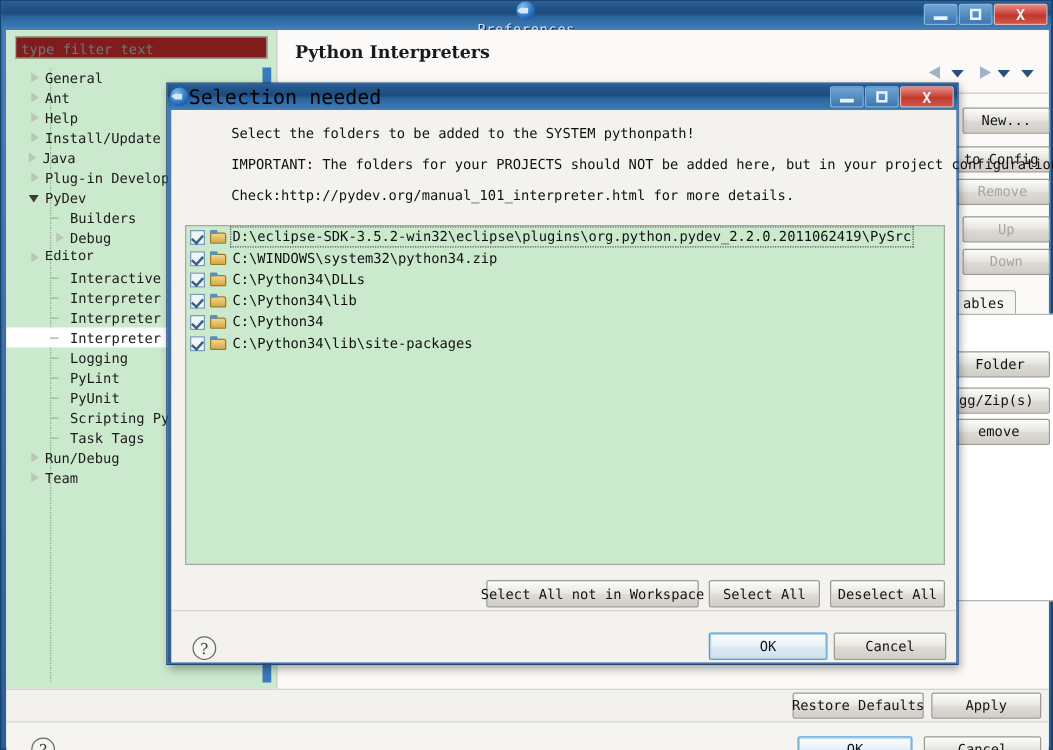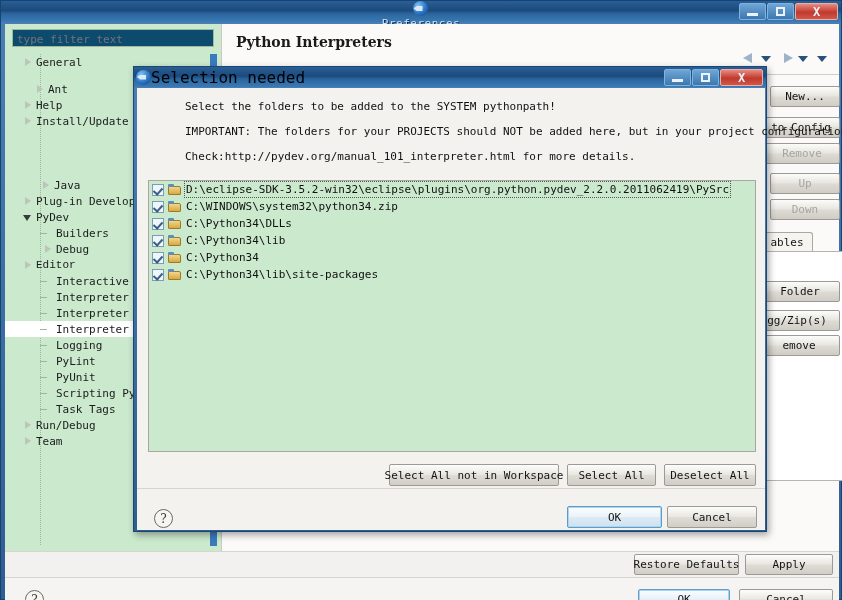--- a/index.html
+++ b/index.html
@@ -95,21 +95,21 @@
     position: absolute;
     left: 0; top: 0;
     width: 216px; height: 527px;
     background: #cbe9cd;
     box-sizing: border-box;
   }
   #filter-box {
     position: absolute;
     left: 7px; top: 5px;
     width: 202px; height: 18px;
-    background: #0c4a6e;
+    background: #7f1d1d;
     border: 1px solid #9fb9a1;
     box-sizing: border-box;
     font-family: "DejaVu Sans Mono", monospace;
     font-size: 11px;
     color: #9aab9b;
     padding: 2px 0 0 4px;
     outline: none;
   }
   #tree {
     position: absolute;
@@ -474,33 +474,33 @@
   <div id="prefs-body">
 
     <div id="tree-pane">
       <input id="filter-box" type="text" placeholder="type filter text" style="">
       <div id="tree">
           <div class="guide"></div>
           <div class="tnode" style="padding-left: 18px;">
             <span class="twist collapsed"></span>
             <span class="tlabel">General</span>
           </div>
-          <div class="tnode" style="padding-left: 30px; margin-top: 11px;">
+          <div class="tnode" style="padding-left: 18px;">
             <span class="twist collapsed"></span>
             <span class="tlabel">Ant</span>
           </div>
           <div class="tnode" style="padding-left: 18px;">
             <span class="twist collapsed"></span>
             <span class="tlabel">Help</span>
           </div>
           <div class="tnode" style="padding-left: 18px;">
             <span class="twist collapsed"></span>
             <span class="tlabel">Install/Update</span>
           </div>
-          <div class="tnode" style="padding-left: 36px; margin-top: 48px;">
+          <div class="tnode" style="padding-left: 16px;">
             <span class="twist collapsed"></span>
             <span class="tlabel">Java</span>
           </div>
           <div class="tnode" style="padding-left: 18px;">
             <span class="twist collapsed"></span>
             <span class="tlabel">Plug-in Developm</span>
           </div>
           <div class="tnode" style="padding-left: 18px;">
             <span class="twist expanded"></span>
             <span class="tlabel">PyDev</span>

